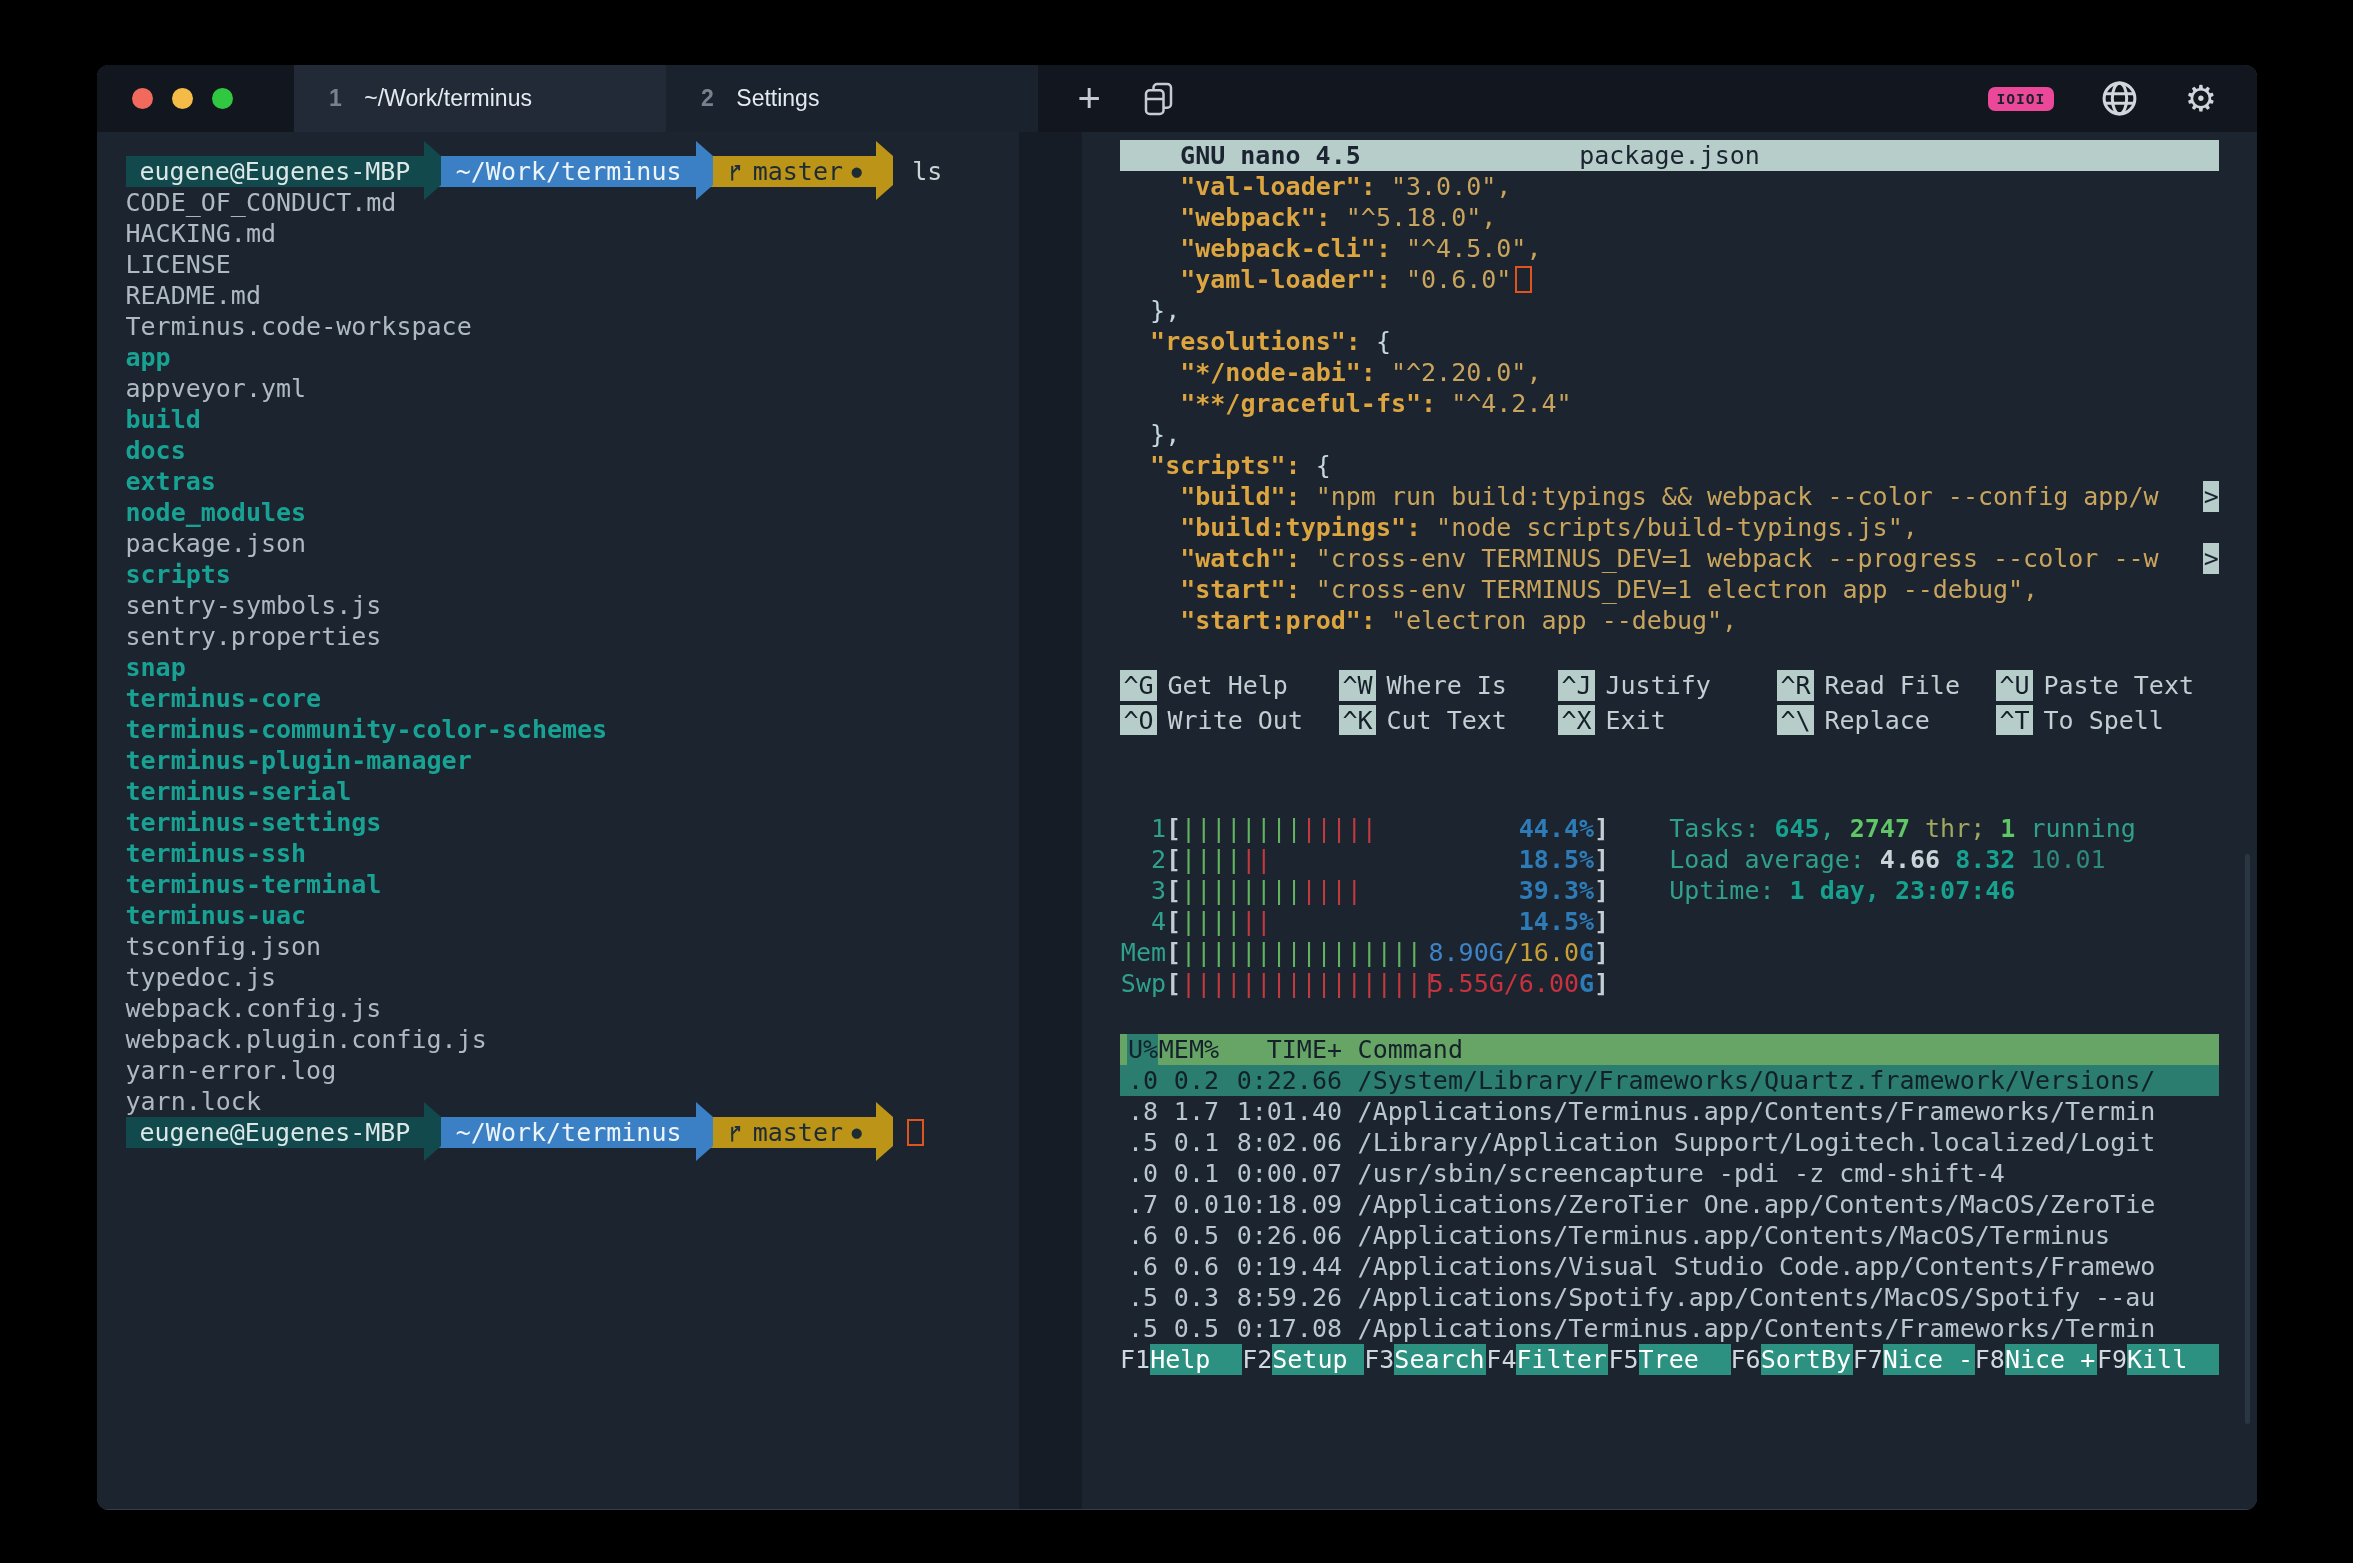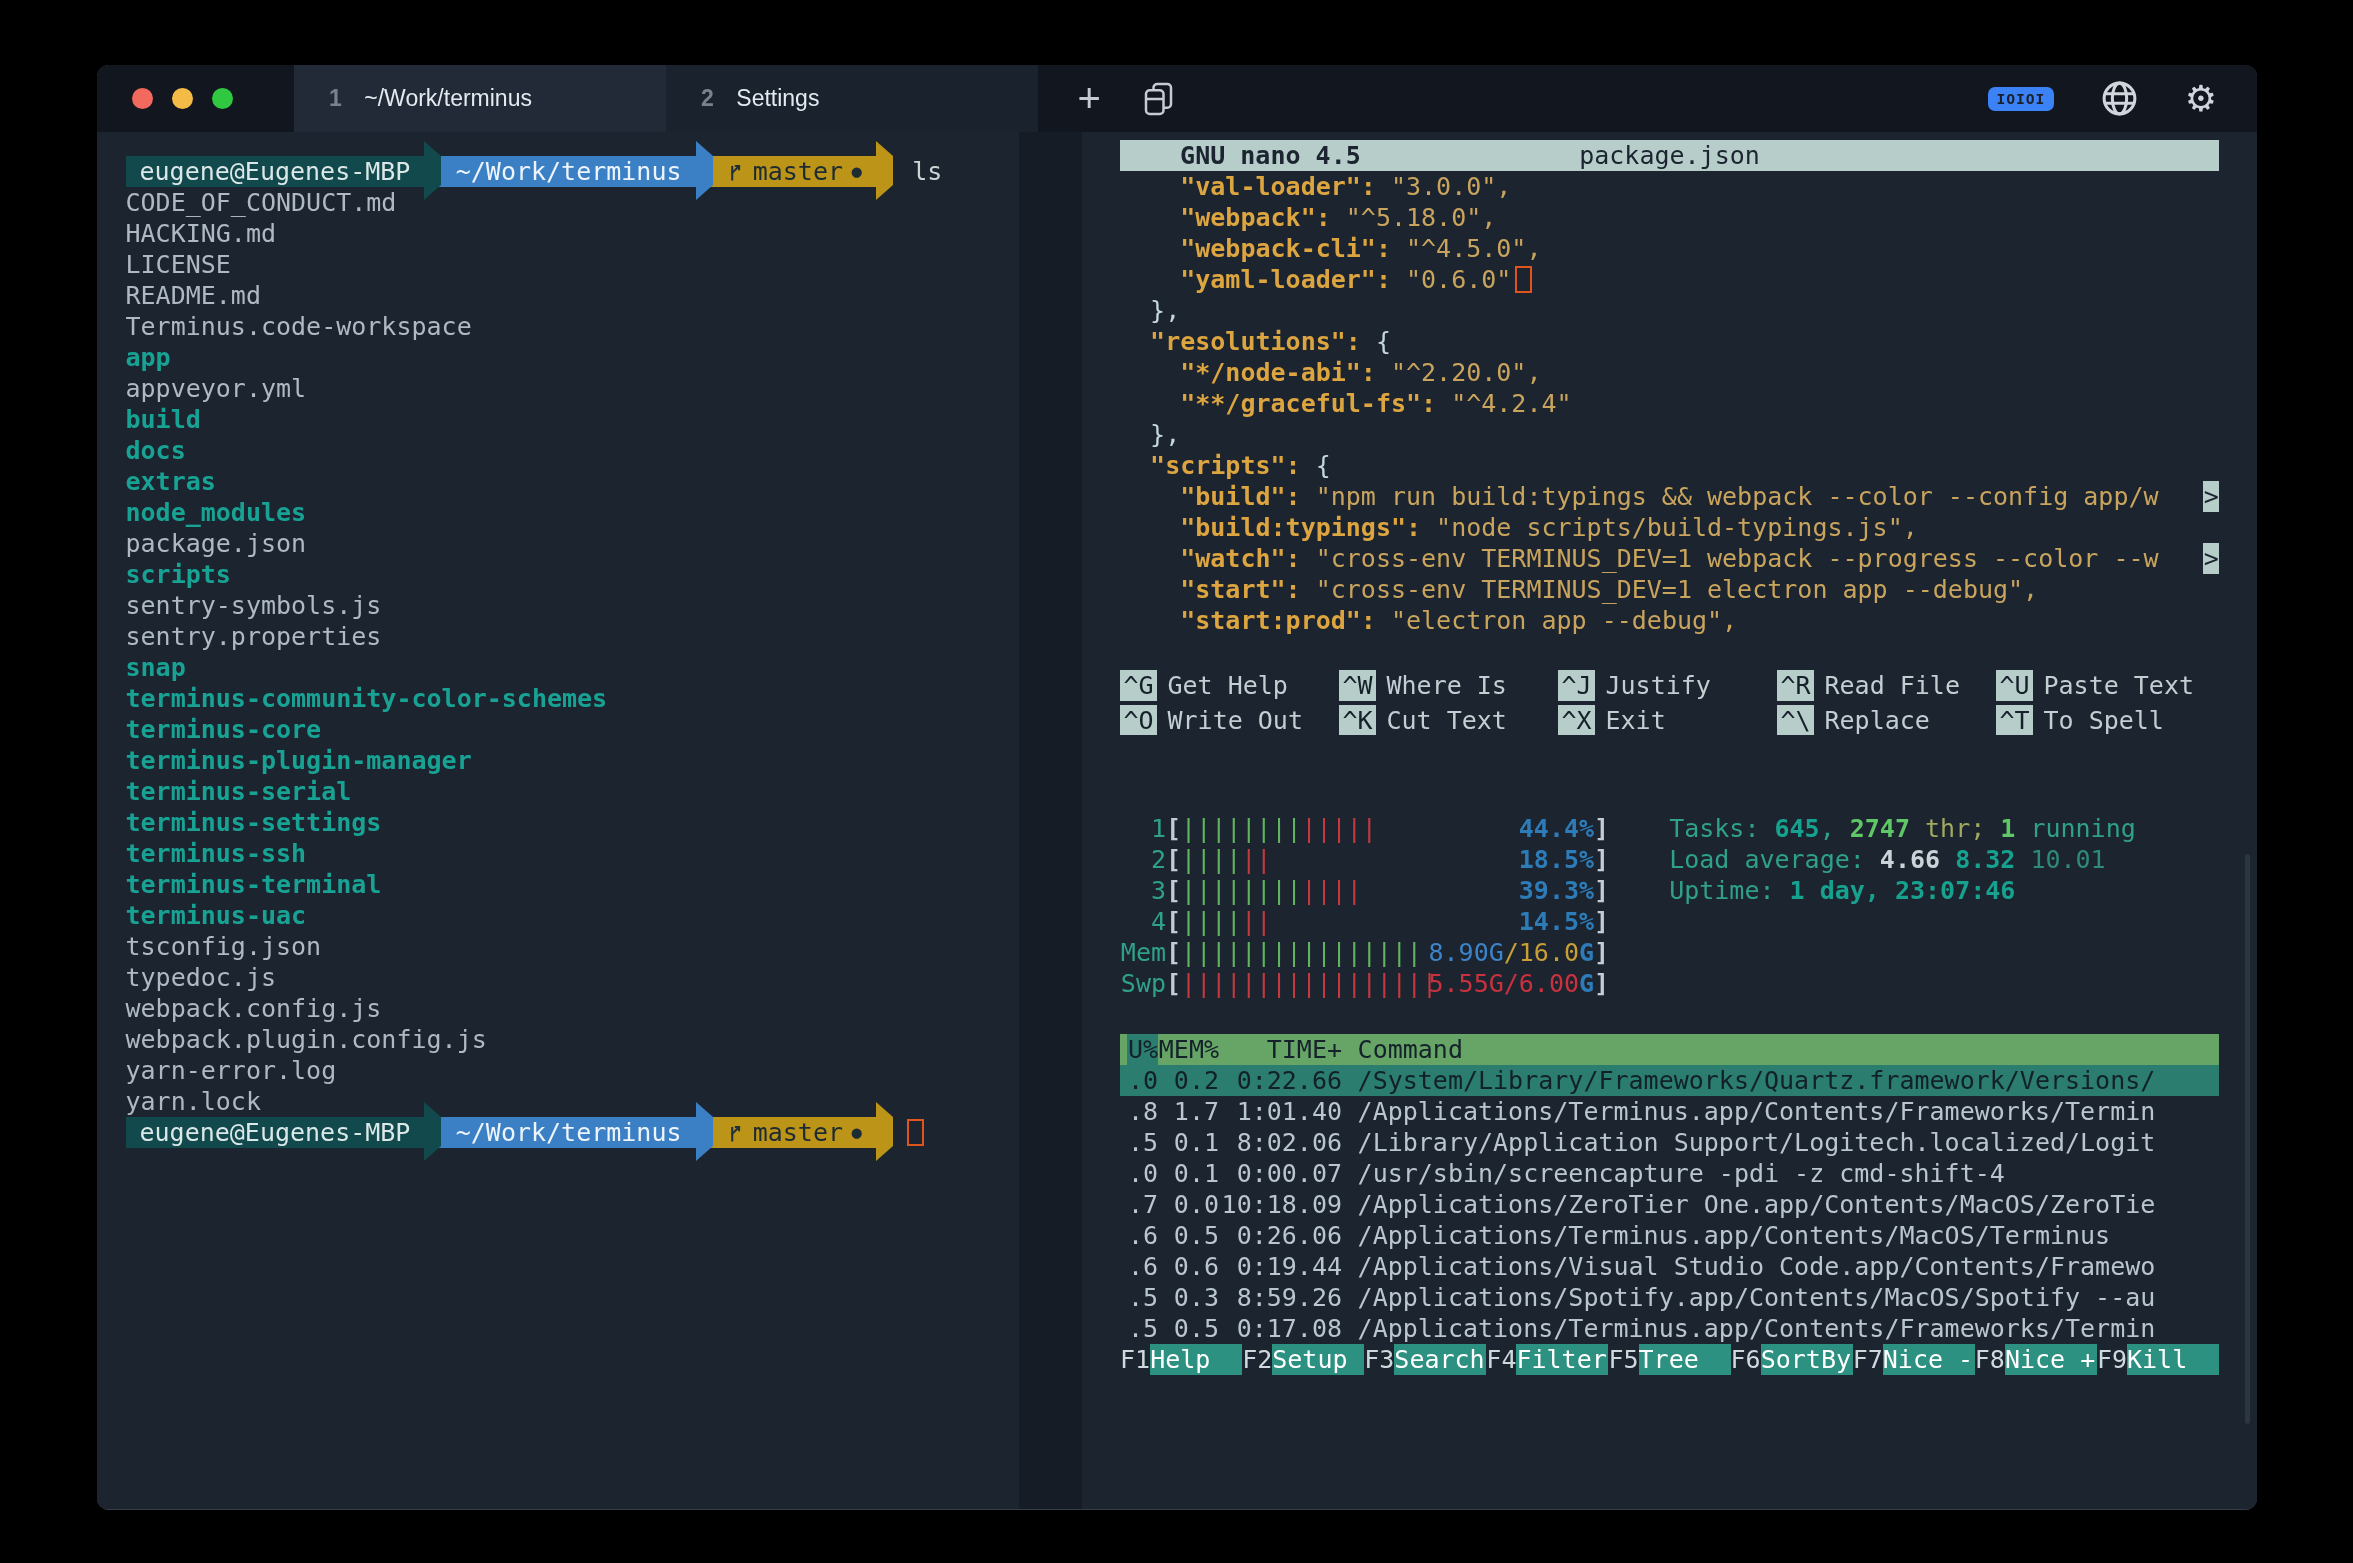--- a/index.html
+++ b/index.html
@@ -16,21 +16,21 @@
   .tl{width:21px;height:21px;border-radius:50%;}
   .tab{width:337px;display:flex;align-items:center;gap:22.5px;padding-left:35px;
     font-size:23px;color:#e4eaf0;cursor:default;}
   .tab .num{color:#78828f;font-weight:bold;}
   .tab.active{background:var(--tab-active-bg);}
   .tab.inactive{background:var(--tab-inactive-bg);}
   #newtab{margin-left:31px;display:flex;align-items:center;color:#c3cad2;font-size:40px;
     font-weight:200;padding:0 8.6px;}
   #splitbtn{margin-left:22.5px;display:flex;align-items:center;padding:0 8.6px;}
   #tabbar-right{margin-left:auto;display:flex;align-items:center;gap:45px;padding-right:40px;}
-  #serial-badge{background:#3b82f6;color:#1a212b;font-family:"DejaVu Sans Mono",monospace;
+  #serial-badge{background:#ec4899;color:#1a212b;font-family:"DejaVu Sans Mono",monospace;
     font-size:14.7px;font-weight:bold;letter-spacing:0.9px;border-radius:7px;padding:3.5px 8.6px;}
   .chromeicon{display:flex;align-items:center;}
   #gear-icon{font-family:"DejaVu Sans",sans-serif;font-size:36px;color:#cfd5db;line-height:1;}
 
   
   #content{display:flex;height:1377px;}
   #left-pane{width:927px;background:var(--term-bg);padding:24px 0 0 28.5px;box-sizing:border-box;}
   #divider{width:63px;background:var(--divider-bg);}
   #right-pane{flex:1;background:var(--term-bg);padding:8px 38px 0 38px;box-sizing:border-box;position:relative;}
 
@@ -188,22 +188,22 @@
           <div class="tline"><span class="f-file">appveyor.yml</span></div>
           <div class="tline"><span class="f-dir">build</span></div>
           <div class="tline"><span class="f-dir">docs</span></div>
           <div class="tline"><span class="f-dir">extras</span></div>
           <div class="tline"><span class="f-dir">node_modules</span></div>
           <div class="tline"><span class="f-file">package.json</span></div>
           <div class="tline"><span class="f-dir">scripts</span></div>
           <div class="tline"><span class="f-file">sentry-symbols.js</span></div>
           <div class="tline"><span class="f-file">sentry.properties</span></div>
           <div class="tline"><span class="f-dir">snap</span></div>
+          <div class="tline"><span class="f-dir">terminus-core</span></div>
           <div class="tline"><span class="f-dir">terminus-community-color-schemes</span></div>
-          <div class="tline"><span class="f-dir">terminus-core</span></div>
           <div class="tline"><span class="f-dir">terminus-plugin-manager</span></div>
           <div class="tline"><span class="f-dir">terminus-serial</span></div>
           <div class="tline"><span class="f-dir">terminus-settings</span></div>
           <div class="tline"><span class="f-dir">terminus-ssh</span></div>
           <div class="tline"><span class="f-dir">terminus-terminal</span></div>
           <div class="tline"><span class="f-dir">terminus-uac</span></div>
           <div class="tline"><span class="f-file">tsconfig.json</span></div>
           <div class="tline"><span class="f-file">typedoc.js</span></div>
           <div class="tline"><span class="f-file">webpack.config.js</span></div>
           <div class="tline"><span class="f-file">webpack.plugin.config.js</span></div>

